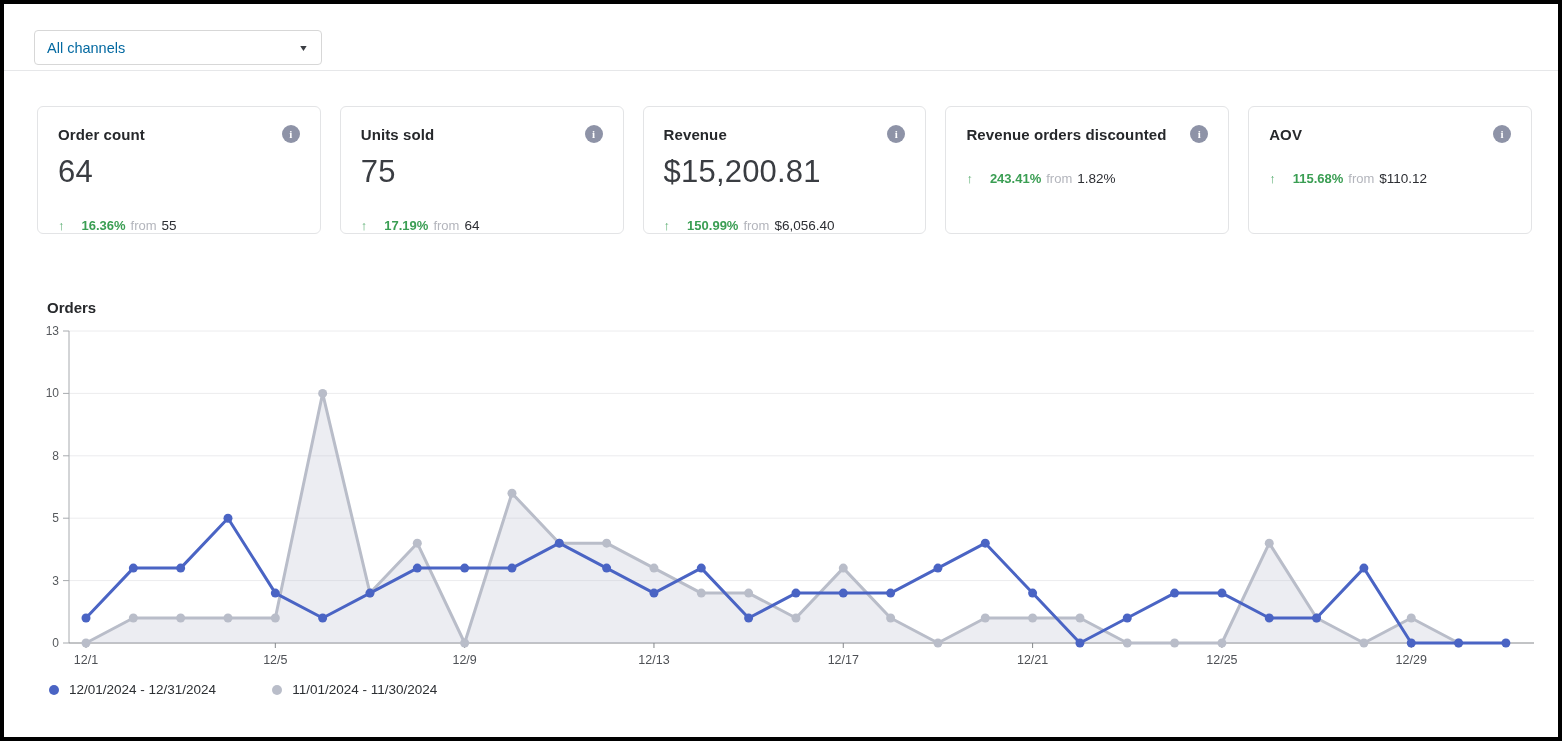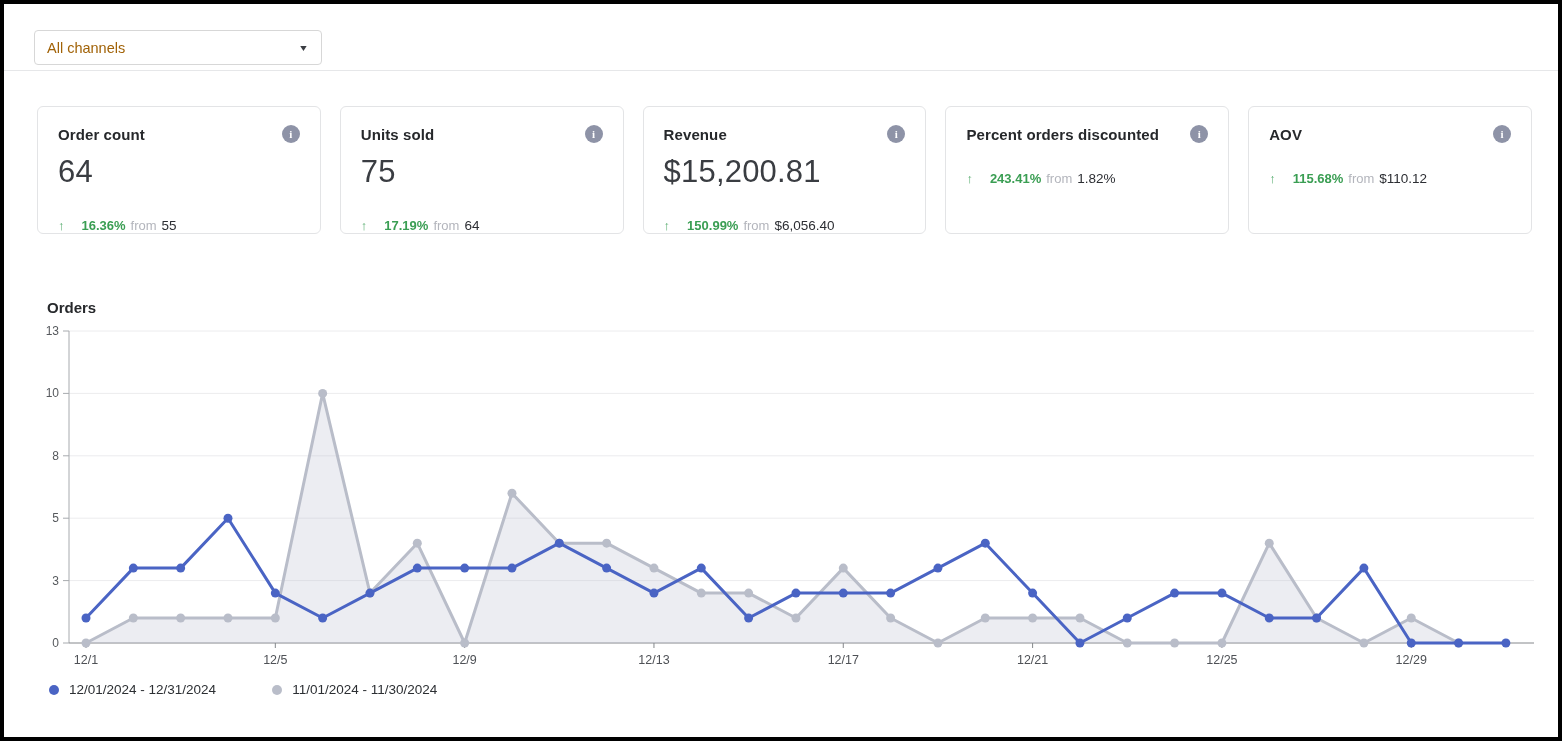--- a/index.html
+++ b/index.html
@@ -13,21 +13,21 @@
     overflow: hidden;
   }
   
   .channel-select {
     position: absolute; left: 30px; top: 26px;
     width: 288px; height: 35px;
     border: 1px solid #d7d7d7; border-radius: 4px;
     display: flex; align-items: center; justify-content: space-between;
     padding: 0 12px; cursor: pointer; background: #fff;
   }
-  .channel-select .label { font-size: 14.5px; color: #a16207; }
+  .channel-select .label { font-size: 14.5px; color: #0369a1; }
   .channel-select .caret { font-size: 11px; color: #3a3d42; transform: scaleY(.8); }
   .header-divider {
     position: absolute; left: 0; top: 66px; width: 100%;
     border-top: 1px solid #e6e7e9;
   }
   
   .cards {
     position: absolute; left: 33px; top: 102px;
     width: 1495px; display: flex; gap: 19px;
   }
@@ -117,21 +117,21 @@
       <div class="card-delta">
         <span class="delta-arrow">↑</span>
         <span class="delta-pct">150.99%</span>
         <span class="delta-from">from</span>
         <span class="delta-prev">$6,056.40</span>
       </div>
     </div>
 
     <div class="card">
       <div class="card-head">
-        <span class="card-title">Percent orders discounted</span>
+        <span class="card-title">Revenue orders discounted</span>
         <span class="info-badge">i</span>
       </div>
       <div class="card-delta">
         <span class="delta-arrow">↑</span>
         <span class="delta-pct">243.41%</span>
         <span class="delta-from">from</span>
         <span class="delta-prev">1.82%</span>
       </div>
     </div>
 

